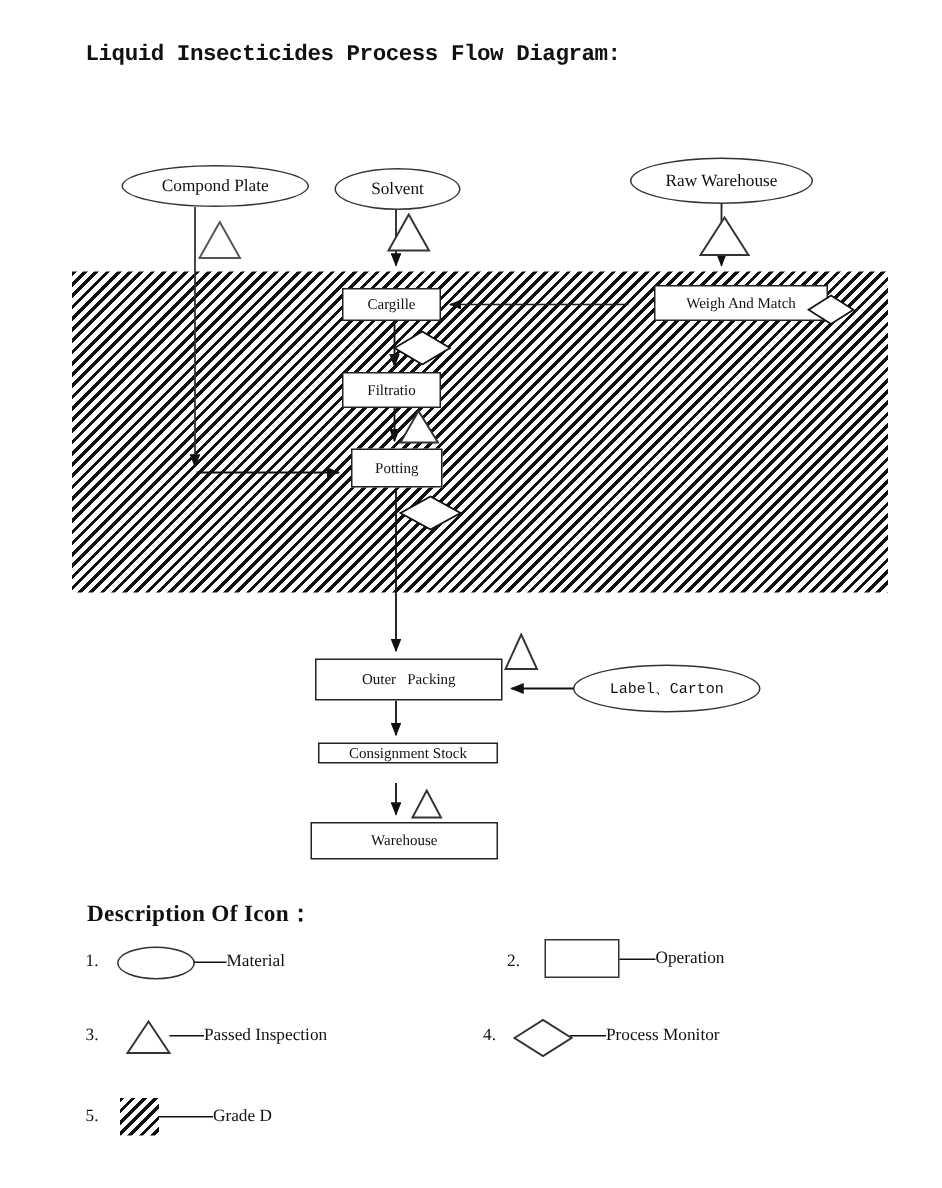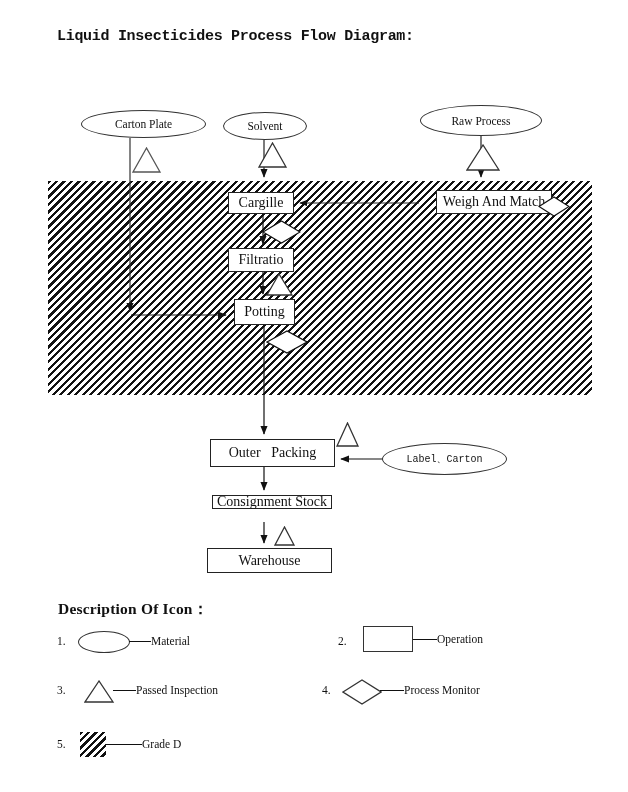--- a/index.html
+++ b/index.html
@@ -23,21 +23,21 @@
   .oval{
     position:absolute;border:1.2px solid #333;border-radius:50%;background:#fff;
     display:flex;align-items:center;justify-content:center;
     font-size:11.5px;z-index:3;box-sizing:border-box;
   }
   .oval.mono{font-family:"Liberation Mono", monospace;font-size:10px;}
   
   .opbox{
     position:absolute;border:1.2px solid #222;background:#fff;
     display:flex;align-items:center;justify-content:center;
-    font-size:14px;z-index:3;box-sizing:border-box;white-space:pre;
+    font-size:10px;z-index:3;box-sizing:border-box;white-space:pre;
   }
   .shape{position:absolute;z-index:4;}
   
   .legend-heading{
     position:absolute;left:58px;top:599px;font-size:15.5px;font-weight:bold;
     letter-spacing:0.2px;
   }
   .lg-num,.lg-label{position:absolute;font-size:11.5px;z-index:3;}
   .lg-line{position:absolute;height:1.4px;background:#111;z-index:3;}
   .lg-oval{position:absolute;width:52px;height:22px;border:1.2px solid #333;border-radius:50%;background:#fff;box-sizing:border-box;z-index:3;}
@@ -69,27 +69,27 @@
     <line x1="419" y1="203" x2="300" y2="203" stroke="#222" stroke-width="1.1" marker-end="url(#arr)"></line>
     <line x1="263" y1="214" x2="263" y2="244" stroke="#111" stroke-width="1.2" marker-end="url(#arr)"></line>
     <line x1="263" y1="272" x2="263" y2="294" stroke="#111" stroke-width="1.2" marker-end="url(#arr)"></line>
     <line x1="264" y1="325" x2="264" y2="434" stroke="#111" stroke-width="1.2" marker-end="url(#arr)"></line>
     <line x1="264" y1="467" x2="264" y2="490" stroke="#111" stroke-width="1.2" marker-end="url(#arr)"></line>
     <line x1="264" y1="522" x2="264" y2="543" stroke="#111" stroke-width="1.2" marker-end="url(#arr)"></line>
     <line x1="398" y1="459" x2="341" y2="459" stroke="#111" stroke-width="1.2" marker-end="url(#arr)"></line>
   </svg>
 
   <div class="oval" style="left:81px;top:110px;width:125px;height:28px;">
-    <span>Carton Plate</span>
+    <span>Compond Plate</span>
   </div>
   <div class="oval" style="left:223px;top:112px;width:84px;height:28px;">
     <span>Solvent</span>
   </div>
   <div class="oval" style="left:420px;top:105px;width:122px;height:31px;">
-    <span>Raw Process</span>
+    <span>Raw Warehouse</span>
   </div>
   <div class="oval mono" style="left:382px;top:443px;width:125px;height:32px;">
     <span>Label、Carton</span>
   </div>
 
   <div class="opbox" style="left:228px;top:192px;width:66px;height:22px;">
     <span>Cargille</span>
   </div>
   <div class="opbox" style="left:228px;top:248px;width:66px;height:24px;">
     <span>Filtratio</span>

